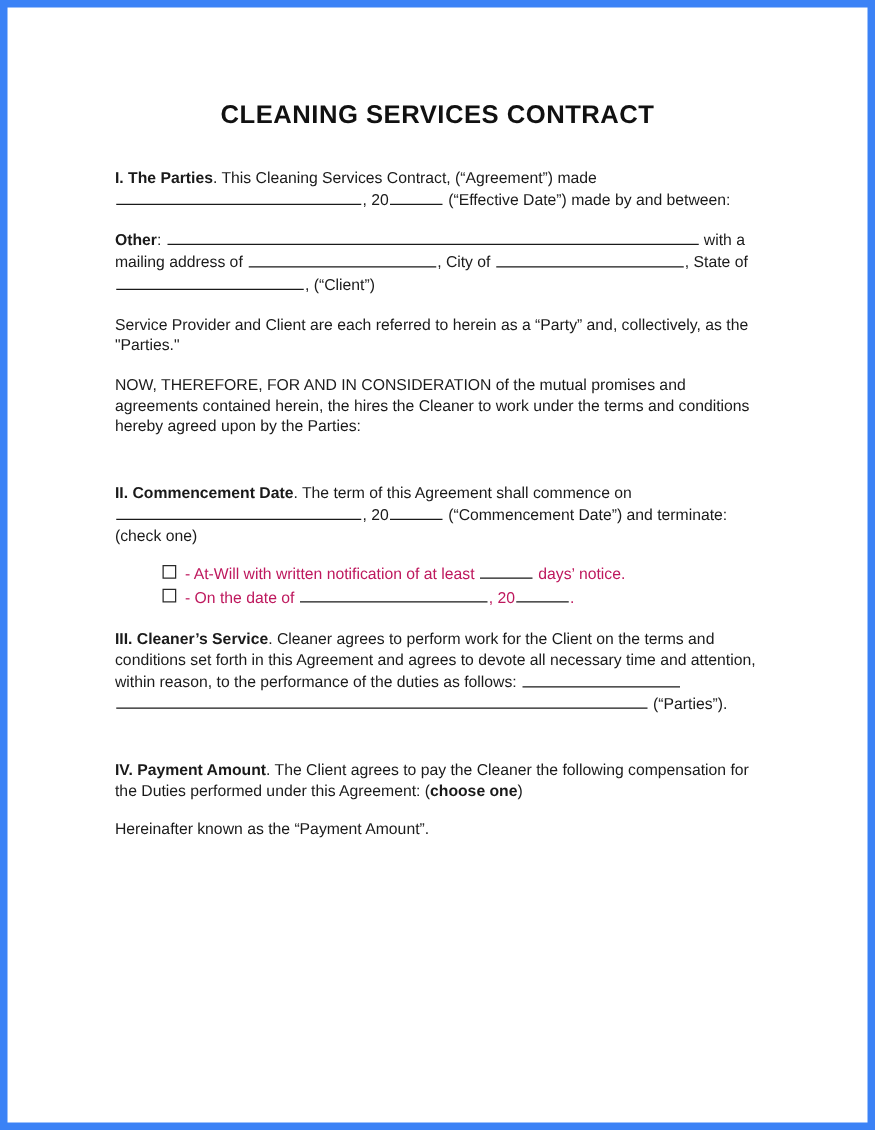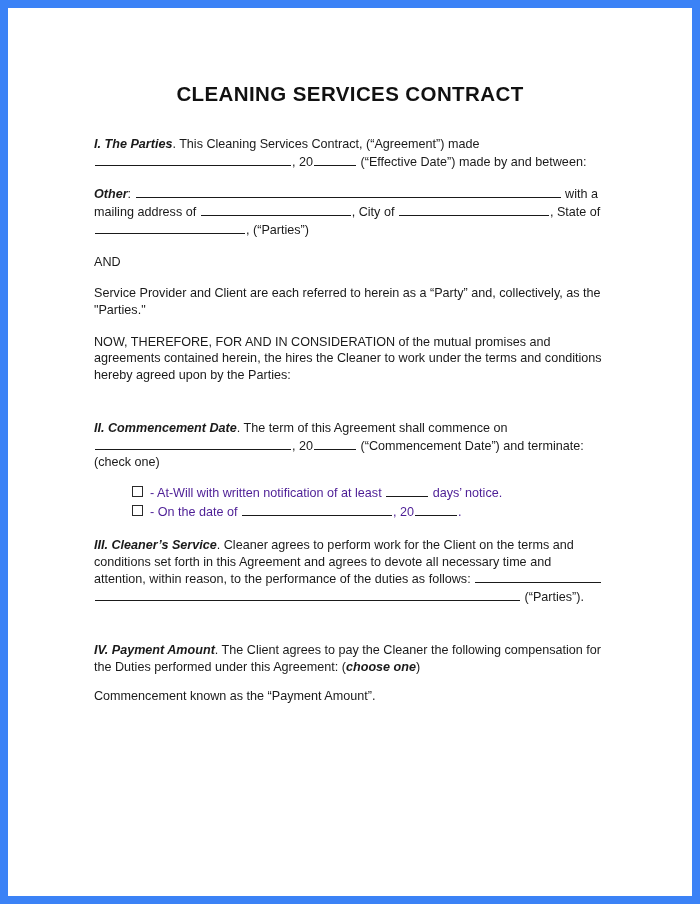--- a/index.html
+++ b/index.html
@@ -11,21 +11,21 @@
     height: 904px;
     background: #ffffff;
     font-family: "Liberation Sans", sans-serif;
     color: #000000;
   }
   .page {
     box-sizing: border-box;
     width: 700px;
     height: 904px;
     background: #ffffff;
-    border: 8px solid #3b82f6;
+    border: 6px solid #3b82f6;
     padding: 0;
     position: relative;
   }
   .sheet {
     box-sizing: border-box;
     position: absolute;
     left: 0; top: 0; right: 0; bottom: 0;
     padding: 52px 86px 40px 86px;
   }
   .doc-title {
@@ -42,21 +42,20 @@
     margin: 0 0 15px 0;
     text-align: left;
     color: #1a1a1a;
   }
   p.tight {
     margin-bottom: 13px;
     margin-top: 36px;
   }
   .bold {
     font-weight: bold;
-    font-style: italic;
   }
   .fill {
     display: inline-block;
     border-bottom: 1px solid #1a1a1a;
     vertical-align: baseline;
     height: 0.95em;
     margin: 0 1px;
   }
   .w-xs  { width: 42px; }
   .w-sm  { width: 126px; }
@@ -64,21 +63,21 @@
   .w-lg  { width: 196px; }
   .w-xxl { width: 360px; }
   .w-full{ width: 425px; }
   .opts {
     margin: 0 0 15px 0;
     padding-left: 38px;
   }
   .opt {
     font-size: 12.6px;
     line-height: 1.5;
-    color: #4c1d95;
+    color: #be185d;
     white-space: nowrap;
   }
   .checkbox {
     display: inline-block;
     width: 9px;
     height: 9px;
     border: 1px solid #2a2a2a;
     margin-right: 7px;
     position: relative;
     top: 0px;
@@ -91,24 +90,23 @@
   <div class="sheet">
 
     <h1 class="doc-title">CLEANING SERVICES CONTRACT</h1>
 
     <p class="para">
       <span class="bold">I. The Parties</span><span>. This Cleaning Services Contract, (“Agreement”) made</span><br>
       <span class="fill w-lg"></span><span>, 20</span><span class="fill w-xs"></span><span> (“Effective Date”) made by and between:</span>
     </p>
 
     <p class="para">
-      <span class="bold">Other</span><span>: </span><span class="fill w-full"></span><span> with a mailing address of </span><span class="fill w-md"></span><span>, City of </span><span class="fill w-md"></span><span>, State of </span><span class="fill w-md"></span><span>, (“Parties”)</span>
+      <span class="bold">Other</span><span>: </span><span class="fill w-full"></span><span> with a mailing address of </span><span class="fill w-md"></span><span>, City of </span><span class="fill w-md"></span><span>, State of </span><span class="fill w-md"></span><span>, (“Client”)</span>
     </p>
 
-    <p class="para">AND</p>
 
 
     <p class="para">Service Provider and Client are each referred to herein as a “Party” and, collectively, as the "Parties."</p>
 
     <p class="para">NOW, THEREFORE, FOR AND IN CONSIDERATION of the mutual promises and agreements contained herein, the hires the Cleaner to work under the terms and conditions hereby agreed upon by the Parties:</p>
 
     <p class="para tight">
       <span class="bold">II. Commencement Date</span><span>. The term of this Agreement shall commence on</span><br>
       <span class="fill w-lg"></span><span>, 20</span><span class="fill w-xs"></span><span> (“Commencement Date”) and terminate: (check one)</span>
     </p>
@@ -126,16 +124,16 @@
       <span class="bold">III. Cleaner’s Service</span><span>. Cleaner agrees to perform work for the Client on the terms and conditions set forth in this Agreement and agrees to devote all necessary time and attention, within reason, to the performance of the duties as follows: </span><span class="fill w-sm"></span><br>
       <span class="fill w-full"></span><span> (“Parties”).</span>
     </p>
 
 
     <p class="para tight">
       <span class="bold">IV. Payment Amount</span><span>. The Client agrees to pay the Cleaner the following compensation for the Duties performed under this Agreement: (</span><span class="bold">choose one</span><span>)</span>
     </p>
 
 
-    <p class="para">Commencement known as the “Payment Amount”.</p>
+    <p class="para">Hereinafter known as the “Payment Amount”.</p>
 
   </div>
 </div>
 
 </body></html>

